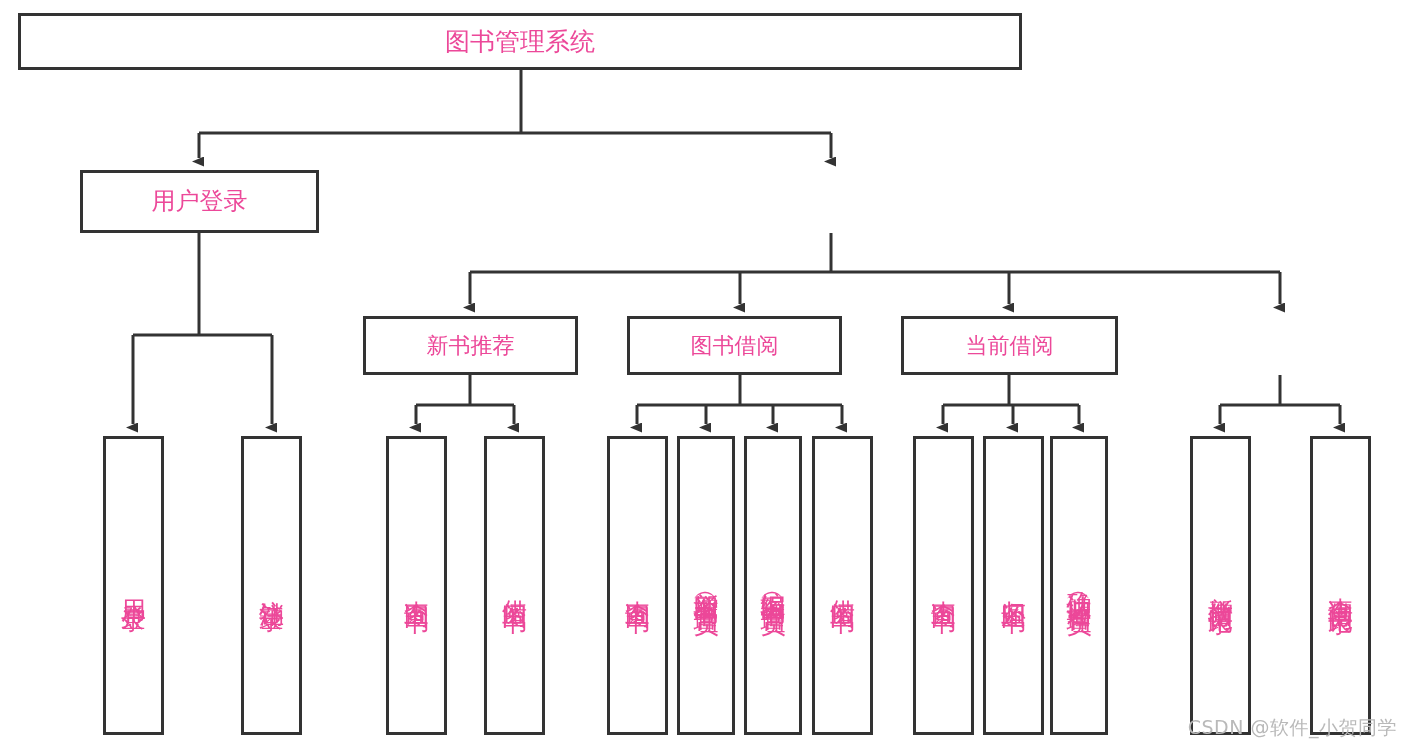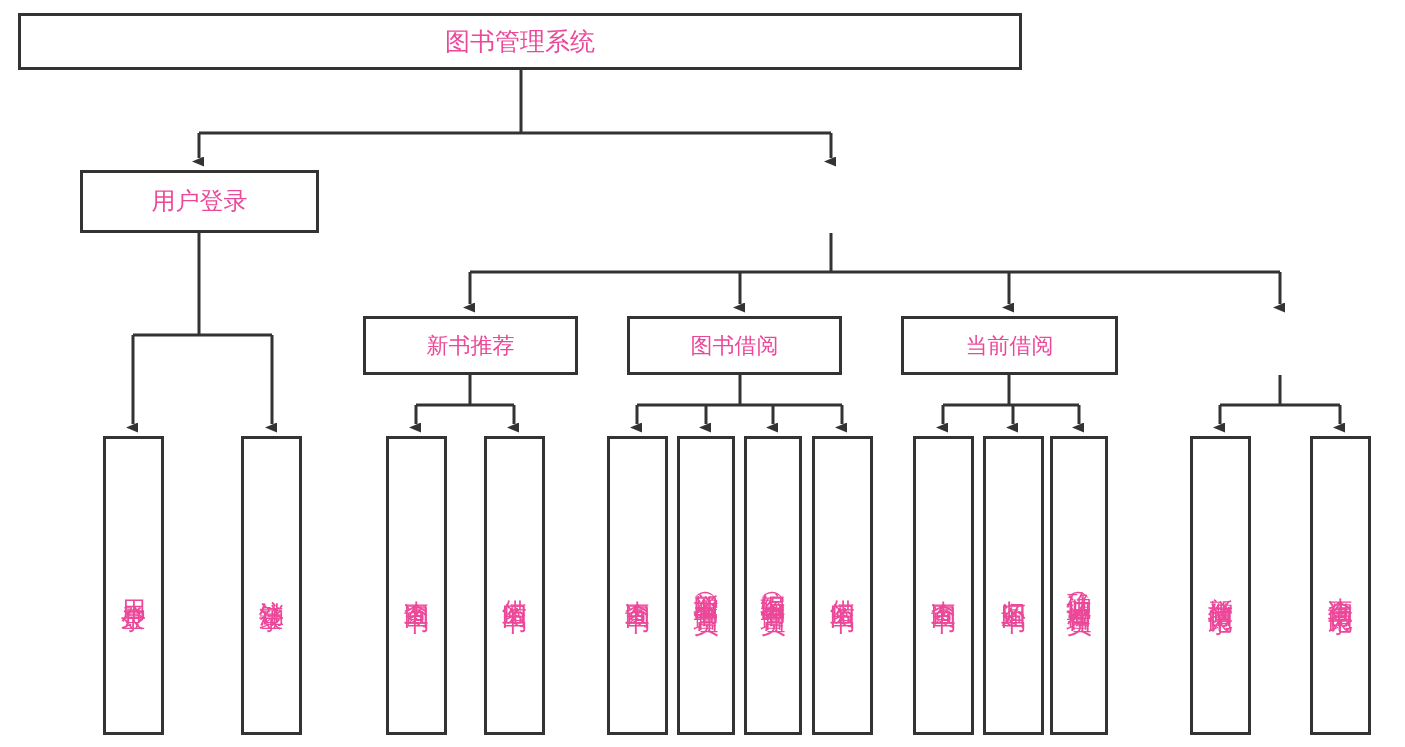--- a/index.html
+++ b/index.html
@@ -180,14 +180,15 @@
   <div class="node leaf" style="left:1050px; top:436px; width:58px; height:299px;">
     <span class="node-label">确认归还（管理员）</span>
   </div>
   <div class="node leaf" style="left:1190px; top:436px; width:61px; height:299px;">
     <span class="node-label">新增借阅记录</span>
   </div>
   <div class="node leaf" style="left:1310px; top:436px; width:61px; height:299px;">
     <span class="node-label">查询借阅记录</span>
   </div>
 
+  <div id="watermark">CSDN @软件_小贺同学</div>
 
 </div>
 
 </body></html>

